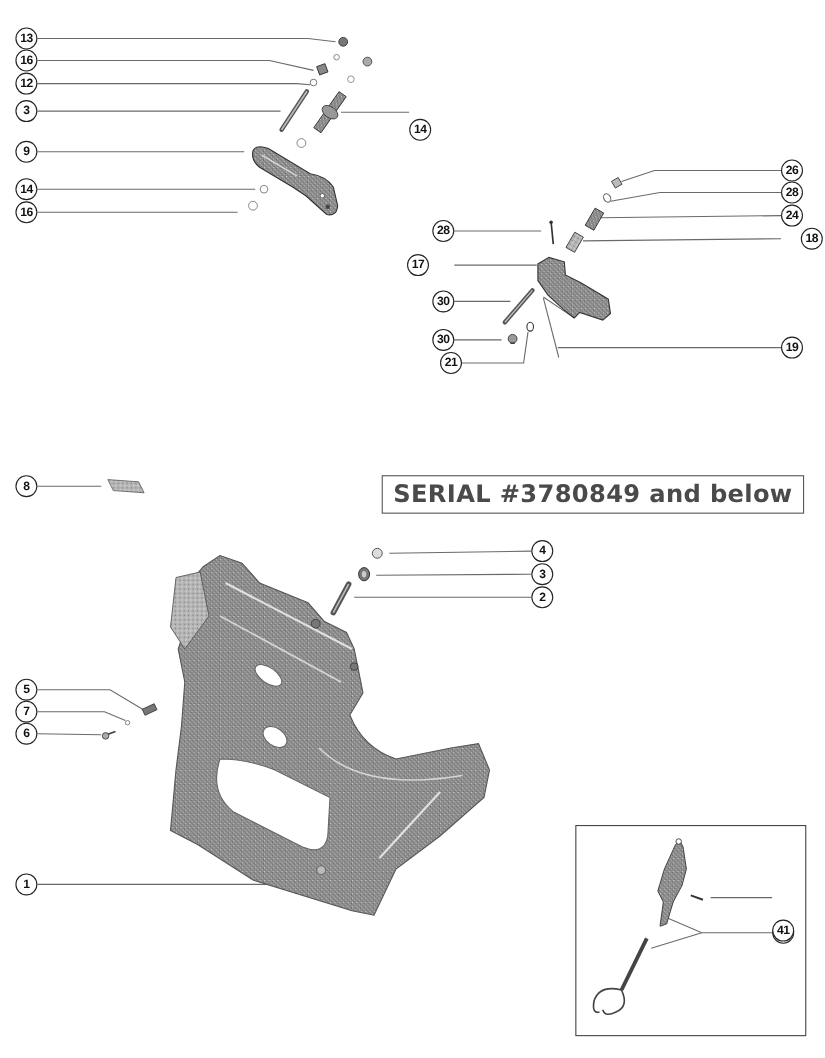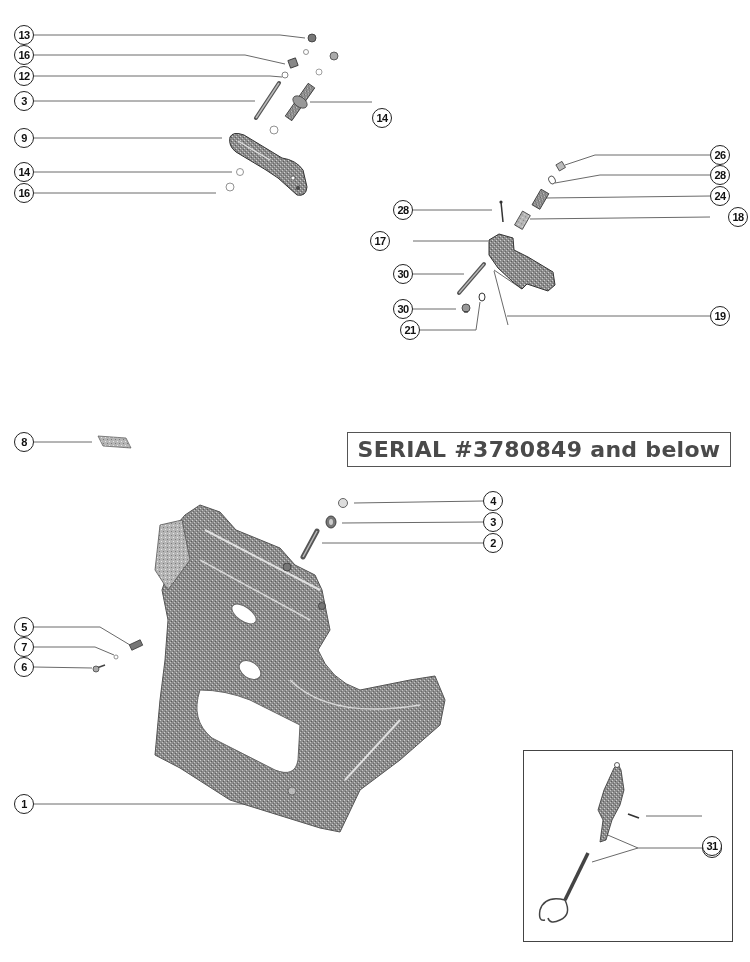--- a/index.html
+++ b/index.html
@@ -193,17 +193,17 @@
 <div class="callout" style="left:710px;top:306px">19</div>
 <div class="callout" style="left:14px;top:432px">8</div>
 <div class="callout" style="left:483px;top:491px">4</div>
 <div class="callout" style="left:483px;top:512px">3</div>
 <div class="callout" style="left:483px;top:533px">2</div>
 <div class="callout" style="left:14px;top:617px">5</div>
 <div class="callout" style="left:14px;top:637px">7</div>
 <div class="callout" style="left:14px;top:657px">6</div>
 <div class="callout" style="left:14px;top:794px">1</div>
 <div class="callout" style="left:702px;top:838px">28</div>
-<div class="callout" style="left:702px;top:836px">31</div>
+<div class="callout" style="left:702px;top:836px">41</div>
 
 <div class="serial-banner">SERIAL #3780849 and below</div>
 
 <div class="inset-box"></div>
 
 </body></html>

